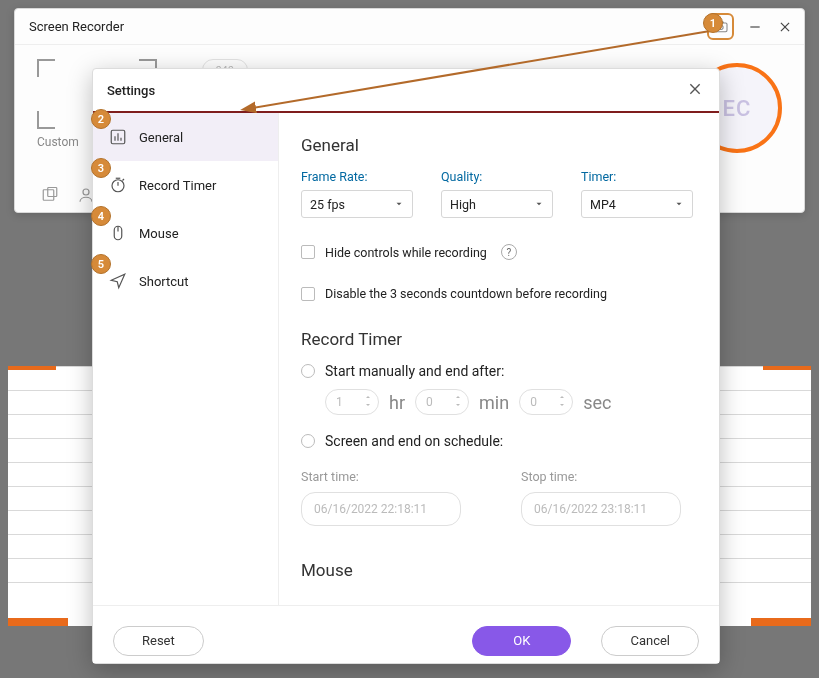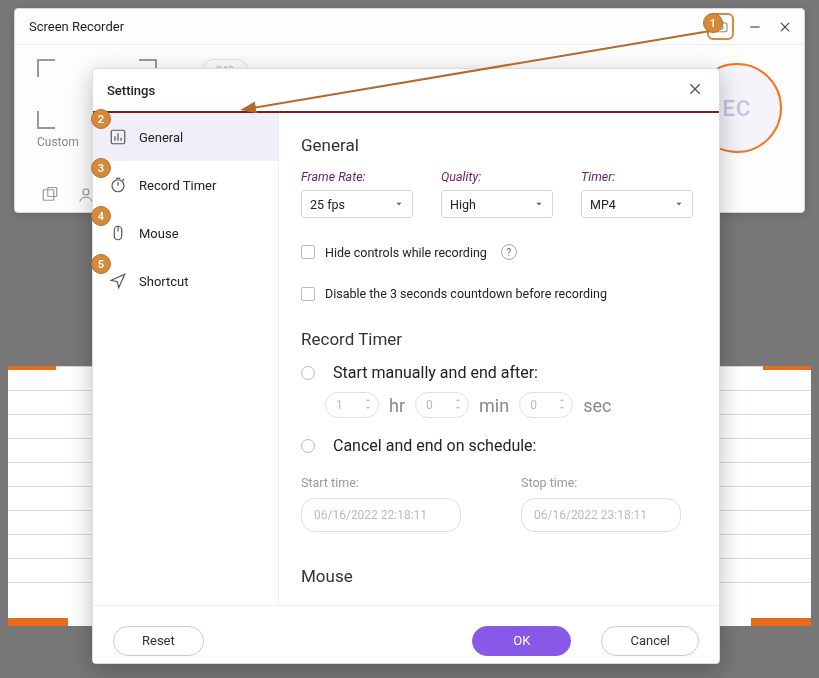--- a/index.html
+++ b/index.html
@@ -25,50 +25,50 @@
   .rec-body { display:flex; padding: 14px 14px 10px 22px; gap:16px; align-items:flex-start; }
   .region-pick { position:relative; width:120px; height:70px; }
   .corner { position:absolute; width:18px; height:18px; border:2px solid #999; }
   .corner.tl { top:0; left:0; border-right:none; border-bottom:none; }
   .corner.tr { top:0; right:0; border-left:none; border-bottom:none; }
   .corner.bl { bottom:0; left:0; border-right:none; border-top:none; }
   .corner.br { bottom:0; right:0; border-left:none; border-top:none; }
   .custom-label { font-size:12px; color:#888; margin-top:6px; }
   .w-label { font-size:12px; color:#555; margin-left:8px; margin-top:6px; }
   .dim-pill { margin-left:4px; margin-top:0; width:46px; height:22px; border:1px solid #e3e3e3; border-radius:11px; font-size:11px; color:#bbb; display:flex; align-items:center; justify-content:center; }
-  .rec-btn { position:absolute; right:22px; top:54px; width:90px; height:90px; border-radius:50%; border:2px solid #f97316; background:#f5f4fa; display:flex; align-items:center; justify-content:center; font-size:22px; font-weight:500; color:#c9c1e2; letter-spacing:1px; }
+  .rec-btn { position:absolute; right:22px; top:54px; width:90px; height:90px; border-radius:50%; border:4px solid #f97316; background:#f5f4fa; display:flex; align-items:center; justify-content:center; font-size:22px; font-weight:500; color:#c9c1e2; letter-spacing:1px; }
   .toolbar-icons { position:absolute; left:26px; bottom:8px; display:flex; gap:18px; }
   .toolbar-icons svg { color:#999; }
 
   
   .settings-modal { position:absolute; left:92px; top:68px; width:628px; height:596px; background:#fff; border:1px solid #dcdcdc; border-radius:4px; box-shadow:0 6px 24px rgba(0,0,0,.25); display:flex; flex-direction:column; }
   .settings-header { height:44px; display:flex; align-items:center; justify-content:space-between; padding:0 14px; border-bottom:2px solid #7f1d1d; }
   .settings-header-title { font-size:13px; color:#222; font-weight:500; }
   .close-x { width:18px; height:18px; cursor:pointer; color:#555; }
 
   .settings-body { flex:1; display:flex; min-height:0; }
   .side { width:186px; border-right:1px solid #eee; background:#fff; }
   .side-item { height:48px; display:flex; align-items:center; gap:12px; padding-left:16px; font-size:13px; color:#222; cursor:pointer; }
   .side-item.active { background:#f2eef7; }
   .side-item svg { color:#555; flex-shrink:0; }
 
   .content { flex:1; padding: 18px 22px 0 22px; overflow:hidden; position:relative; }
   .section-title { font-size:17px; color:#333; margin-bottom:14px; margin-top:4px; }
   .section-title.mt { margin-top:28px; }
   .field-row { display:flex; gap:28px; margin-bottom:12px; }
   .field { display:flex; flex-direction:column; gap:6px; }
-  .field-label { font-size:12.5px; color:#701a75;font-style:italic; }
+  .field-label { font-size:12.5px; color:#0369a1; }
   .select { width:112px; height:28px; border:1px solid #d6d6d6; border-radius:3px; display:flex; align-items:center; justify-content:space-between; padding:0 8px; font-size:12.5px; color:#222; cursor:pointer; background:#fff; }
   .select svg { color:#555; }
 
   .check-row { display:flex; align-items:center; gap:10px; margin-top:26px; font-size:12.5px; color:#222; }
   .checkbox { width:14px; height:14px; border:1px solid #bbb; border-radius:2px; background:#fff; cursor:pointer; }
   .help { width:16px; height:16px; border:1px solid #aaa; border-radius:50%; display:flex; align-items:center; justify-content:center; font-size:10px; color:#666; margin-left:4px; }
 
-  .radio-row { display:flex; align-items:center; gap:18px; margin-top:12px; font-size:16px; color:#222; }
+  .radio-row { display:flex; align-items:center; gap:10px; margin-top:12px; font-size:14px; color:#222; }
   .radio { width:14px; height:14px; border:1.5px solid #bbb; border-radius:50%; background:#fff; cursor:pointer; }
 
   .time-inputs { display:flex; align-items:center; gap:10px; margin-top:10px; margin-left:24px; }
   .spinbox { width:54px; height:26px; border:1px solid #e0e0e0; border-radius:13px; display:flex; align-items:center; padding:0 6px 0 10px; font-size:12px; color:#bbb; position:relative; }
   .spin-arrows { position:absolute; right:6px; top:3px; display:flex; flex-direction:column; line-height:0; }
   .spin-arrows svg { color:#bbb; }
   .unit { font-size:18px; color:#888; }
 
   .schedule-row { display:flex; gap:60px; margin-top:14px; }
   .schedule-col { display:flex; flex-direction:column; gap:8px;margin-top:6px; }
@@ -287,21 +287,21 @@
               <svg width="8" height="8" viewBox="0 0 24 24" fill="currentColor">
                 <path d="M6 9l6 6 6-6z"></path>
               </svg>
             </div>
         </div>
         <span class="unit">sec</span>
       </div>
 
       <div class="radio-row" style="margin-top:18px;">
         <div class="radio"></div>
-        <span>Cancel and end on schedule:</span>
+        <span>Screen and end on schedule:</span>
       </div>
       <div class="schedule-row">
         <div class="schedule-col">
           <span class="schedule-label">Start time:</span>
           <div class="date-pill">
               <span>06/16/2022 22:18:11</span>
             </div>
         </div>
         <div class="schedule-col">
           <span class="schedule-label">Stop time:</span>

